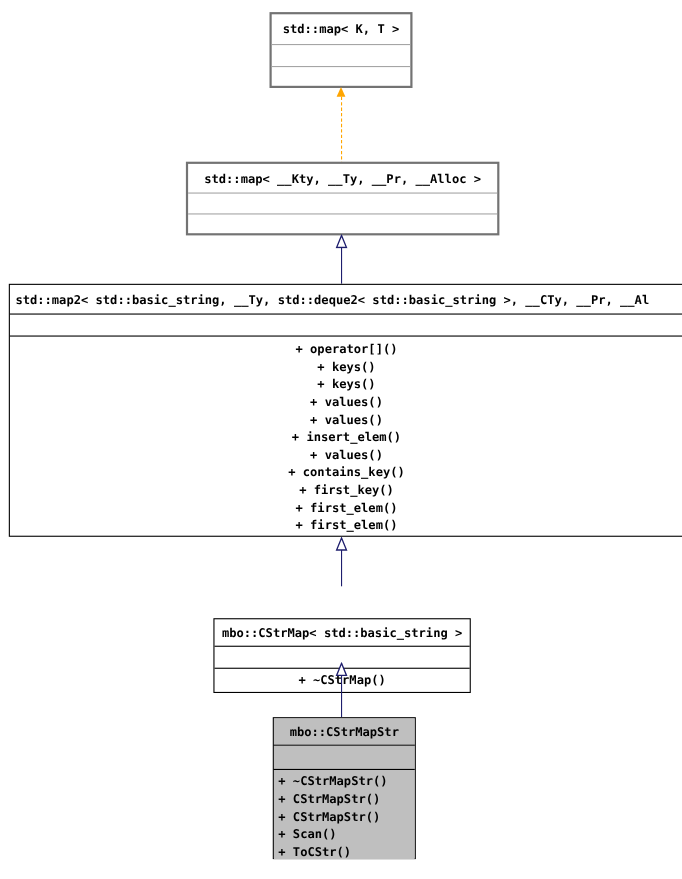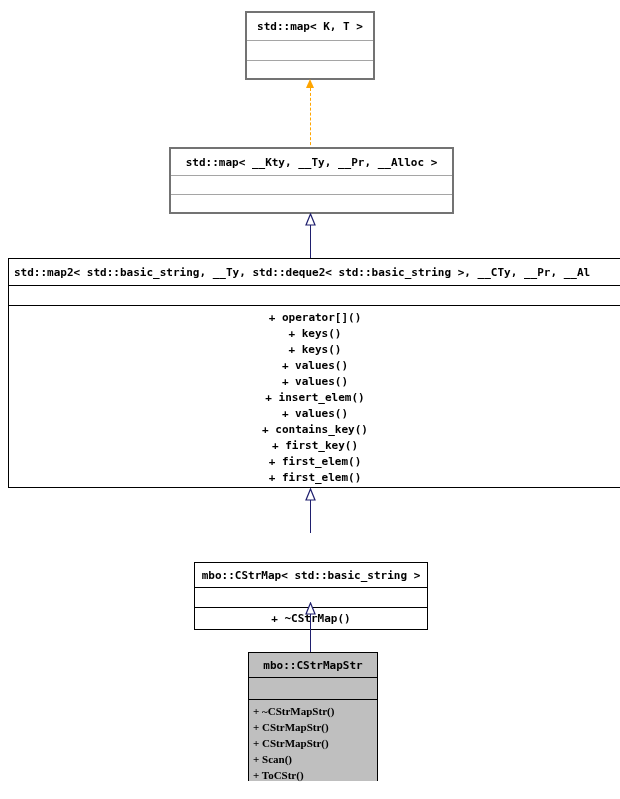--- a/index.html
+++ b/index.html
@@ -64,21 +64,21 @@
   }
   .op {
     font-size: 11px;
     font-weight: bold;
     color: #000000;
     white-space: nowrap;
     line-height: 16px;
     height: 16px;
   }
   .op.center { text-align: center; }
-  .op.left  { text-align: left; padding-left: 4px; font-family: Liberation Serif, serif; }
+  .op.left  { text-align: left; padding-left: 4px; }
 
   
   .node-title.clip {
     justify-content: flex-start;
     padding-left: 5px;
   }
 
   
   .edge-line {
     position: absolute;

